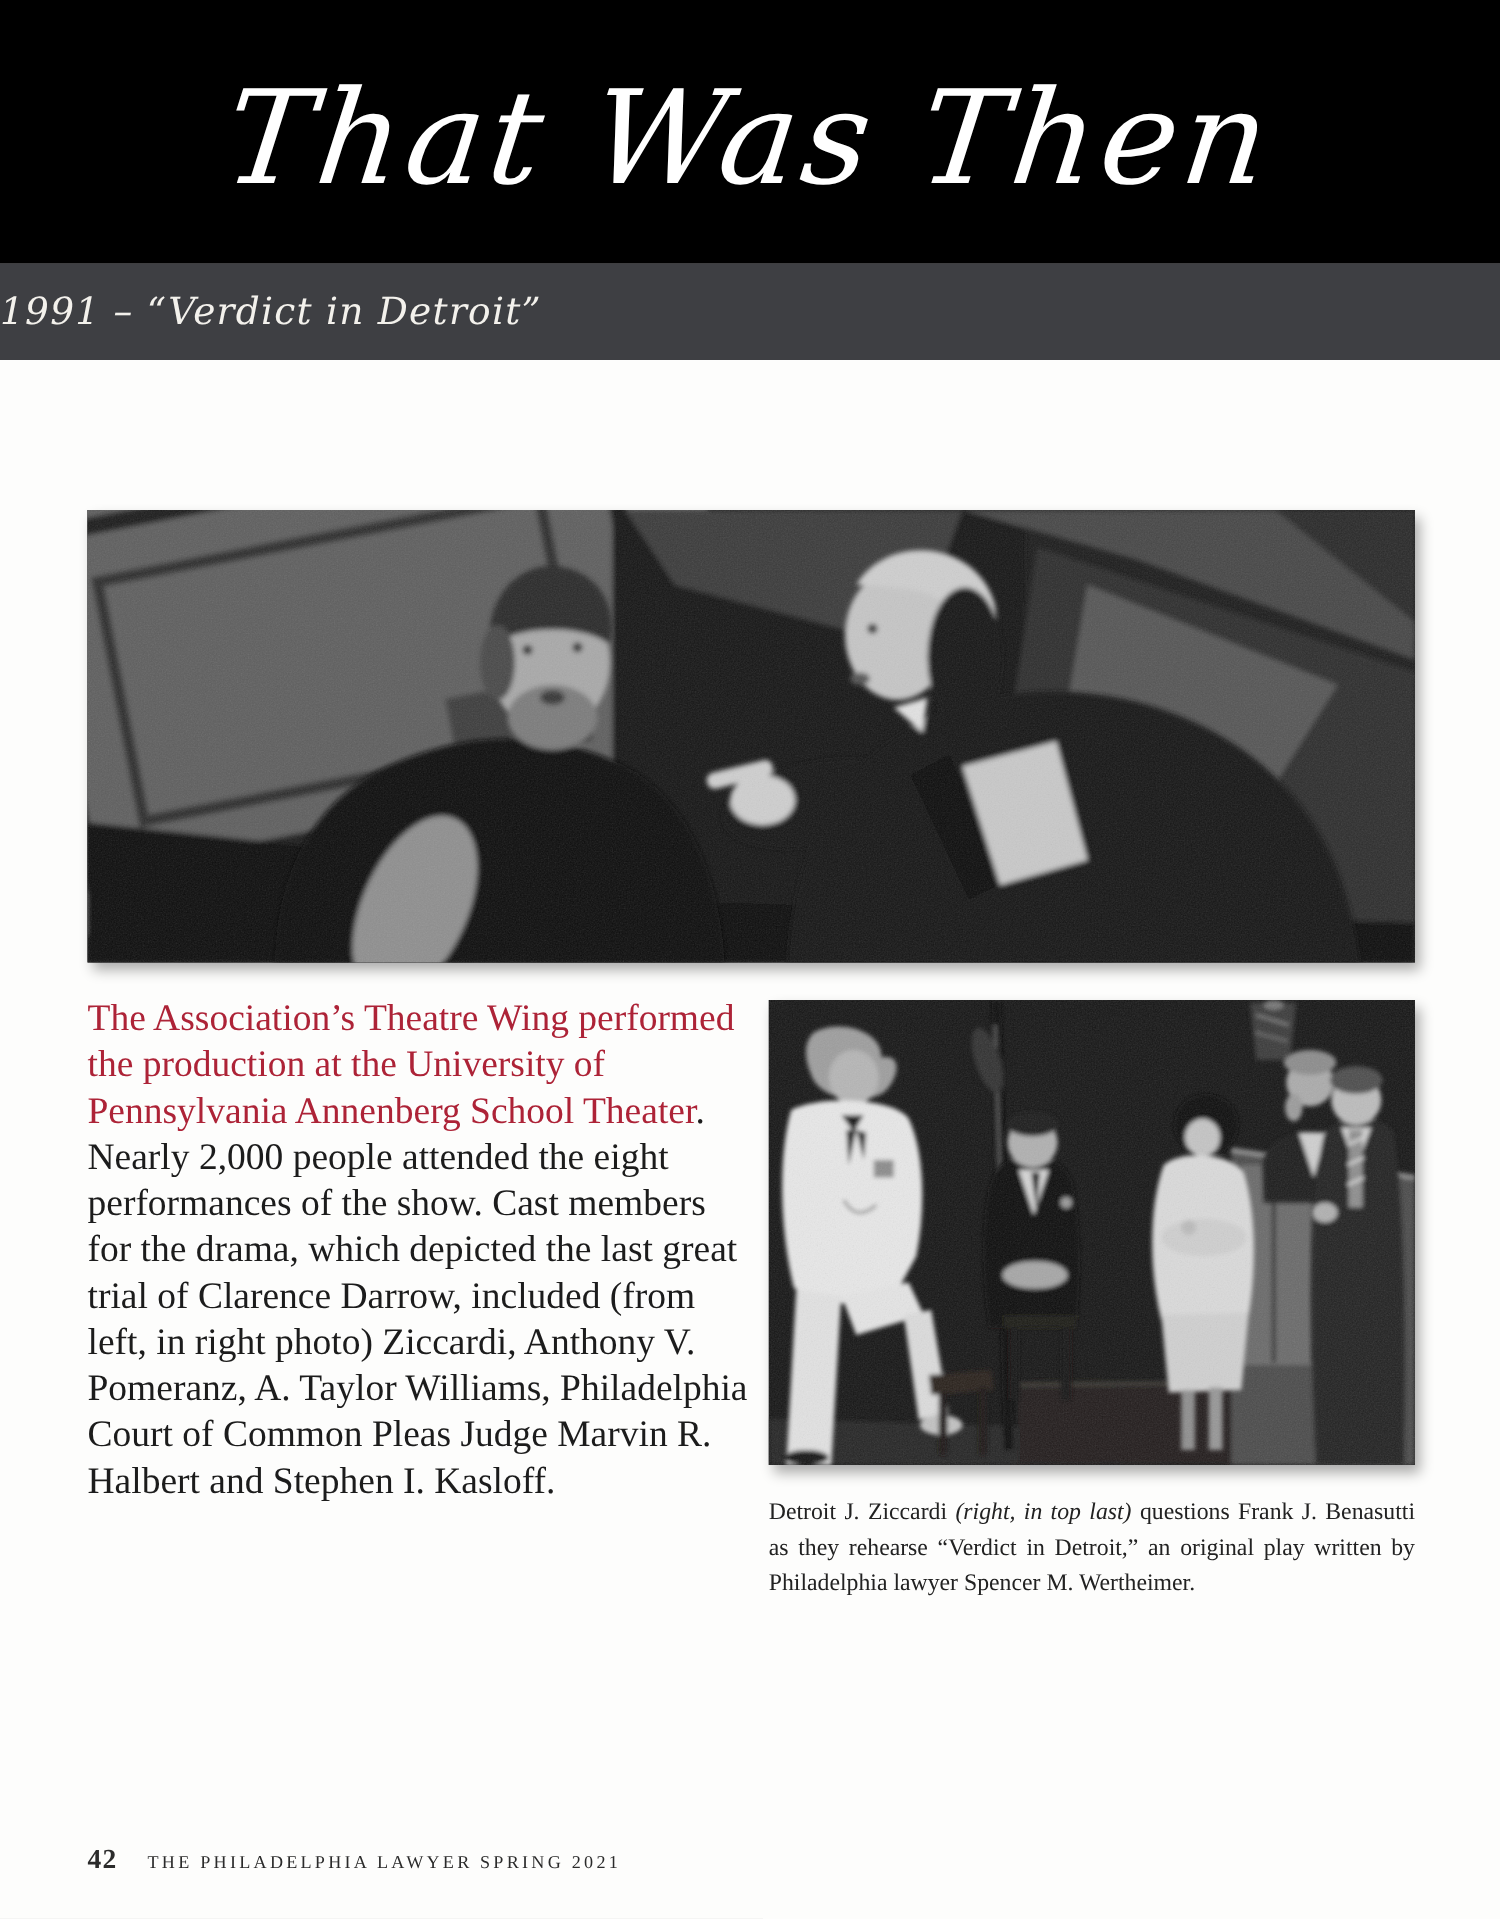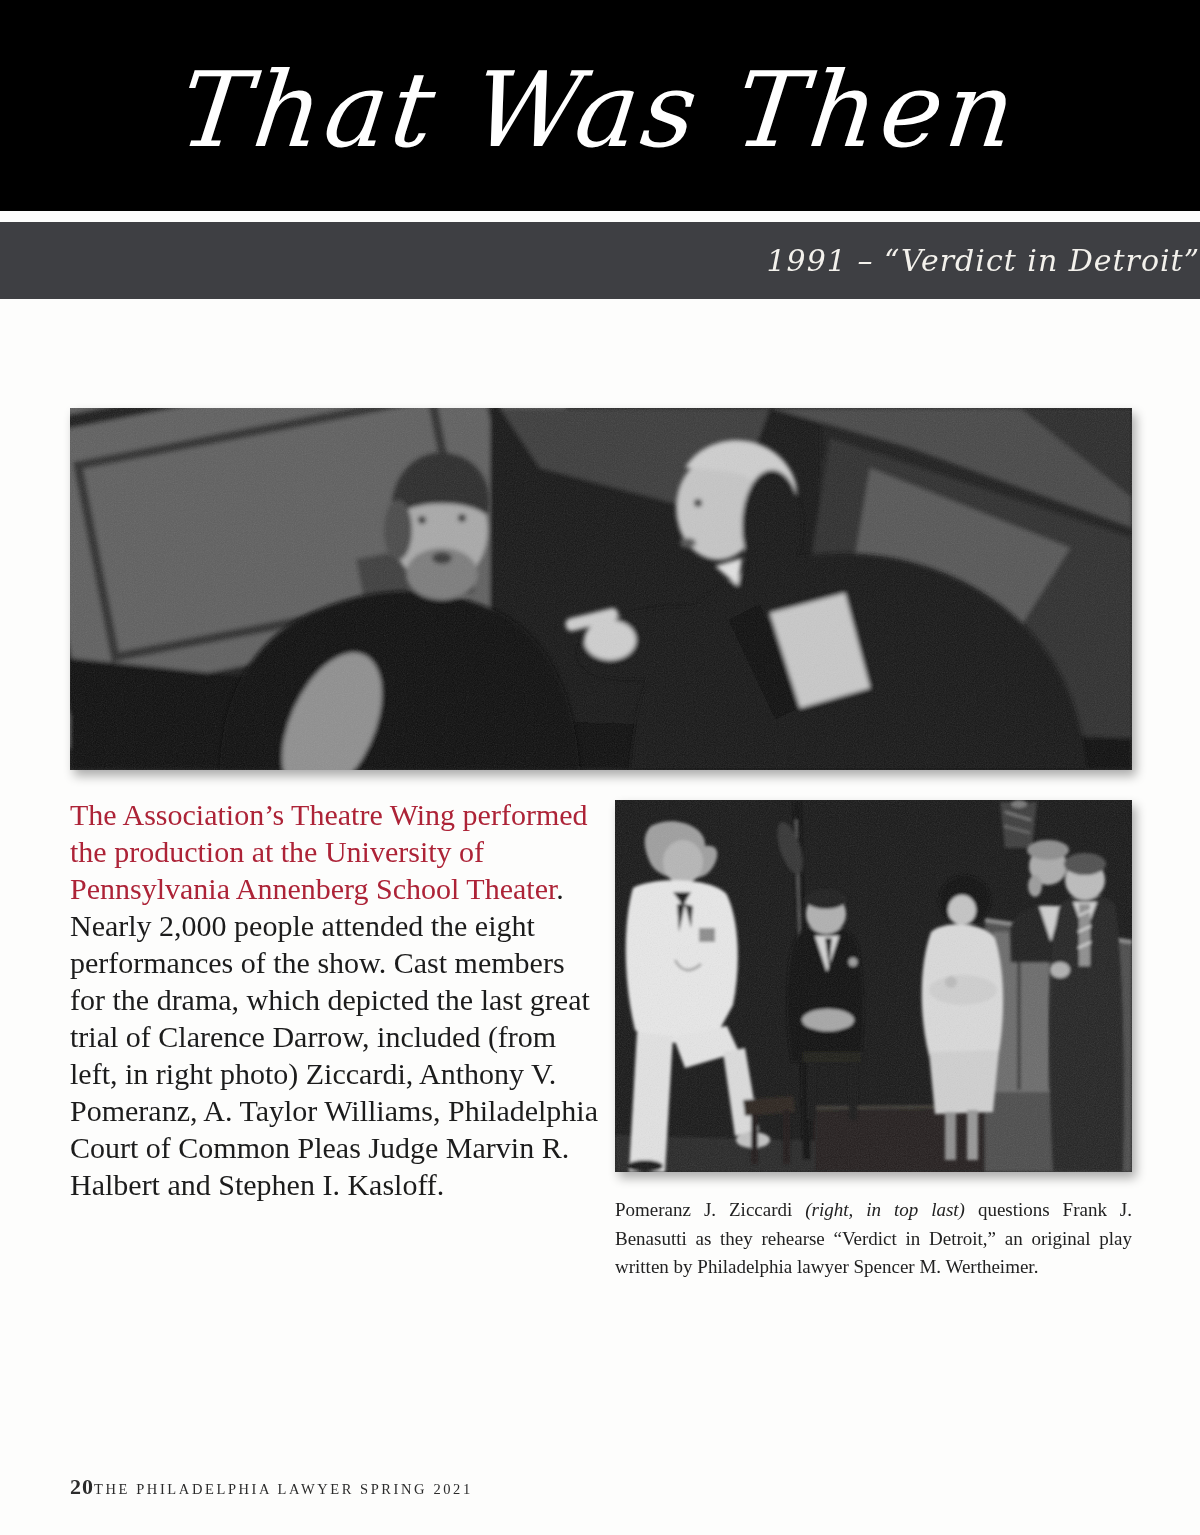--- a/index.html
+++ b/index.html
@@ -12,22 +12,22 @@
   .band-black{
     position:absolute;top:0;left:0;width:1200px;height:211px;
     background:#000;display:flex;align-items:center;justify-content:center;
   }
   .script-title{
     color:#fff;font-family:"DejaVu Serif", serif;font-style:italic;
     font-size:104px;line-height:1;letter-spacing:4px;
     transform:skewX(-7deg);padding-top:8px;white-space:nowrap;
   }
   .band-gray{
-    position:absolute;top:222px;left:0;width:1200px;height:77px;
-    background:#3e3f43;display:flex;align-items:center;justify-content:flex-end;
+    position:absolute;top:211px;left:0;width:1200px;height:77px;
+    background:#3e3f43;display:flex;align-items:center;justify-content:flex-start;
   }
   .subtitle{
     color:#f3f1ec;font-family:"DejaVu Serif", serif;font-style:italic;
     font-size:30px;letter-spacing:1px;white-space:nowrap;
   }
   
   .photo{
     position:absolute;margin:0;padding:0;
     box-shadow:4px 6px 10px rgba(0,0,0,0.32);
     background:#1b1b1b;
@@ -48,21 +48,21 @@
     font-size:19px;line-height:28.5px;color:#222;
     text-align:justify;margin:0;
   }
   .caption em{font-style:italic;}
   
   .page-footer{
     position:absolute;left:70px;top:1474px;display:flex;align-items:baseline;
     color:#2b2b2b;
   }
   .pagenum{font-weight:bold;font-size:22px;letter-spacing:1px;}
-  .mag{font-size:14.5px;letter-spacing:2.6px;text-align:right;}
+  .mag{margin-left:24px;font-size:14.5px;letter-spacing:2.6px;text-align:right;}
   .issue{margin-left:6px;font-size:14.5px;letter-spacing:2.6px;}
 </style>
 </head>
 <body>
 
 <div class="page">
 
   <header class="band-black">
     <div class="script-title">That Was Then</div>
   </header>
@@ -235,21 +235,21 @@
           <line x1="463" y1="116" x2="476" y2="110" stroke="#d8d8d8" stroke-width="2"></line>
           <line x1="463" y1="132" x2="476" y2="126" stroke="#d8d8d8" stroke-width="2"></line>
           <line x1="463" y1="148" x2="476" y2="142" stroke="#d8d8d8" stroke-width="2"></line>
           <ellipse cx="445" cy="170" rx="10" ry="8" fill="#b0b0b0"></ellipse>
         </g>
       </g>
       <rect width="517" height="372" filter="url(#grainB)" opacity="0.17"></rect>
     </svg>
   </figure>
 
-  <p class="caption"><span>Pomeranz J. Ziccardi </span><em>(right, in top last)</em><span> questions Frank J. Benasutti as they rehearse “Verdict in Detroit,” an original play written by Philadelphia lawyer Spencer M. Wertheimer.</span></p>
+  <p class="caption"><span>Detroit J. Ziccardi </span><em>(right, in top last)</em><span> questions Frank J. Benasutti as they rehearse “Verdict in Detroit,” an original play written by Philadelphia lawyer Spencer M. Wertheimer.</span></p>
 
   <footer class="page-footer">
-    <span class="pagenum">20</span>
+    <span class="pagenum">42</span>
     <span class="mag">THE PHILADELPHIA LAWYER</span>
     <span class="issue">SPRING 2021</span>
   </footer>
 
 </div>
 
 </body></html>

